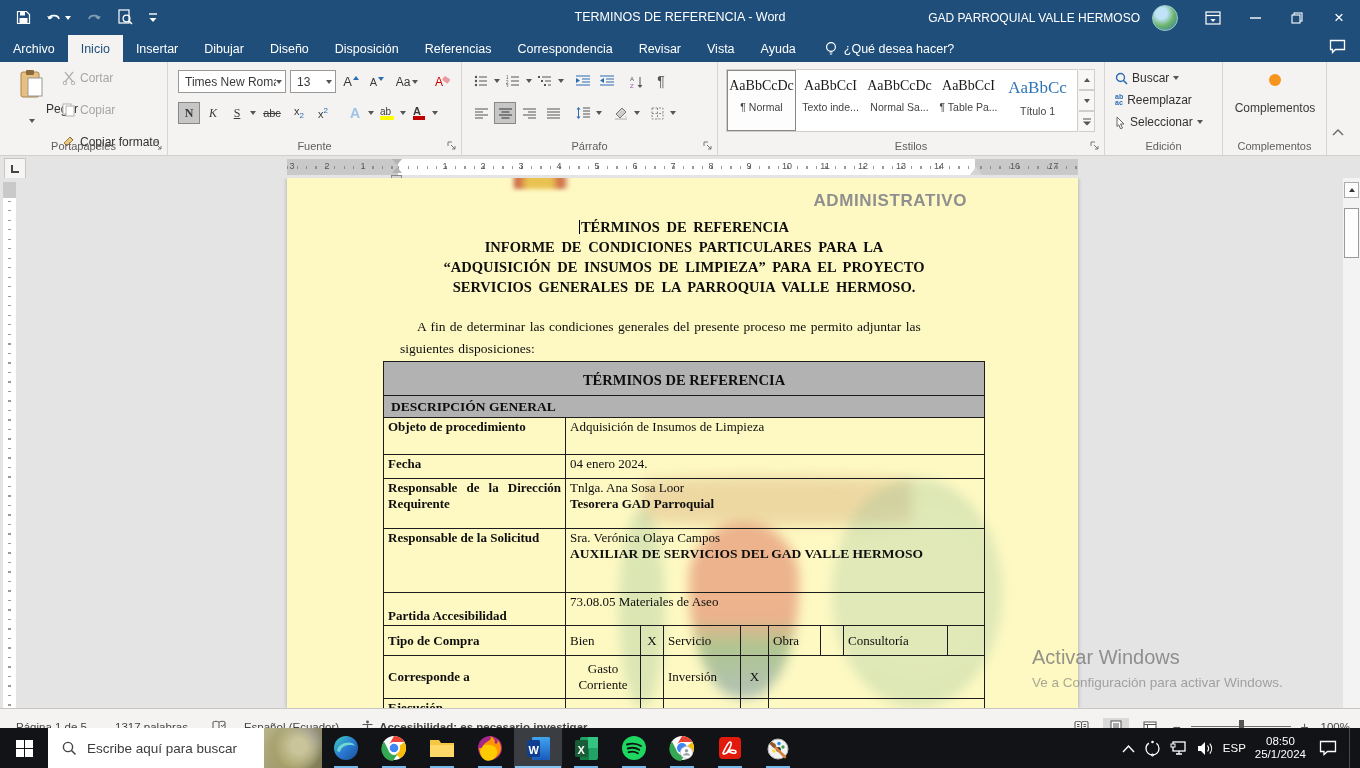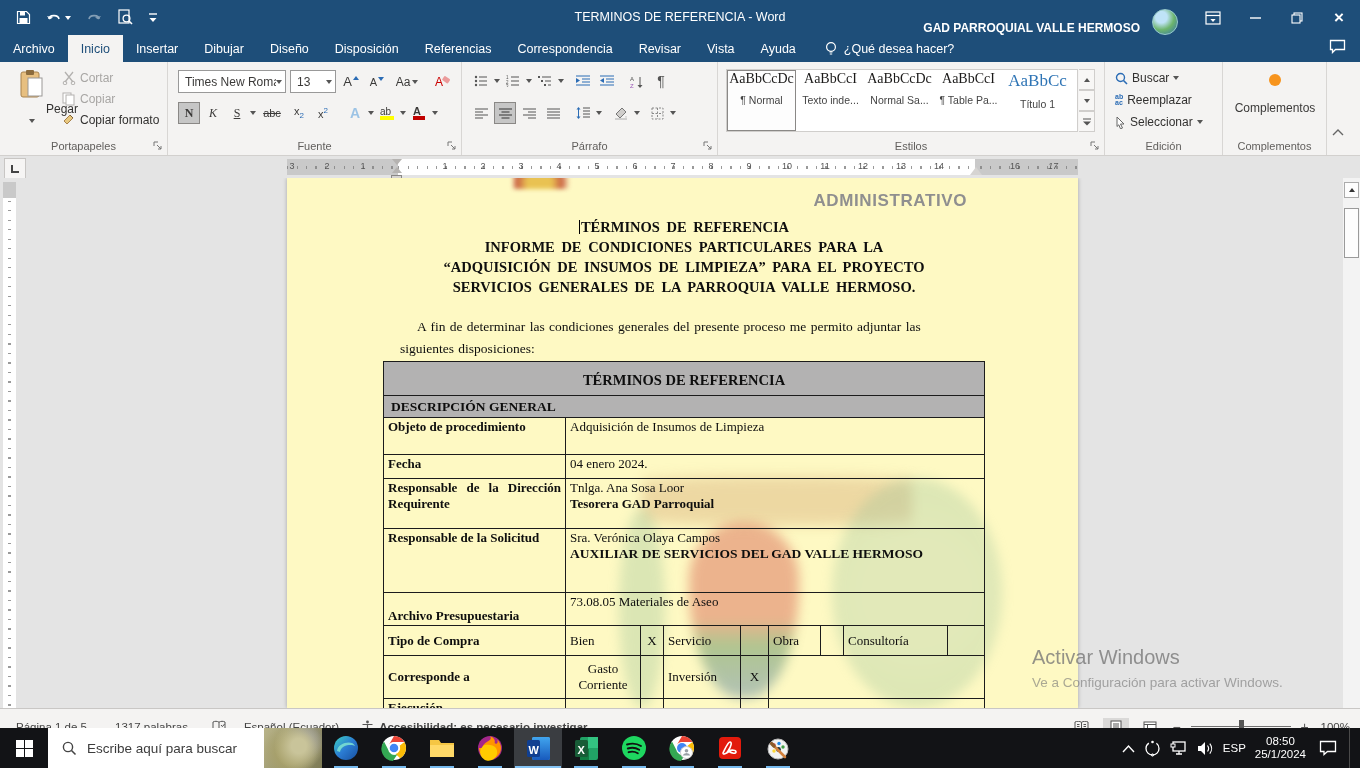--- a/index.html
+++ b/index.html
@@ -7,21 +7,21 @@
   body{position:relative;font-family:"Liberation Sans",sans-serif;background:#e4e4e4;font-size:12px;color:#333;}
   .abs{position:absolute;}
   svg{display:block;}
 
   
   #titlebar{position:absolute;left:0;top:0;width:1360px;height:35px;background:#1e4e79;color:#fff;}
   #qat{position:absolute;left:16px;top:0;height:35px;display:flex;align-items:center;gap:15px;}
   .qbtn{display:flex;align-items:center;gap:2px;}
   .dim{opacity:.45;}
   #win-title{position:absolute;left:50%;top:10px;transform:translateX(-50%);font-size:12.5px;white-space:nowrap;}
-  #tb-right{position:absolute;right:0;top:0;height:35px;display:flex;align-items:flex-end;font-weight:bold;}
+  #tb-right{position:absolute;right:0;top:0;height:35px;display:flex;align-items:center;}
   #account-name{font-size:12px;margin-right:12px;white-space:nowrap;}
   #avatar{width:26px;height:26px;border-radius:50%;background:radial-gradient(circle at 35% 30%,#bfe3f7 0 25%,#6db56d 55%,#2d6fae 100%);border:1px solid #9cc;margin-right:14px;}
   .winctl{width:42px;height:35px;display:flex;align-items:center;justify-content:center;font-size:15px;}
 
   
   #tabrow{position:absolute;left:0;top:35px;width:1360px;height:27px;background:#1e4e79;display:flex;align-items:stretch;color:#fff;}
   .tab{display:flex;align-items:center;padding:0 13px;font-size:12.5px;white-space:nowrap;}
   .tab.active{background:#f4f3f2;color:#1e4e79;}
   #tellme{display:flex;align-items:center;gap:7px;margin-left:16px;font-size:12.5px;}
   #comments-btn{position:absolute;right:14px;top:4px;}
@@ -35,21 +35,21 @@
   .rbtn.dis{color:#a8a6a4;}
   .sq{width:22px;height:22px;display:flex;align-items:center;justify-content:center;border:1px solid transparent;}
   .sq.sel{background:#c6c6c6;border-color:#8a8886;}
   .cdn{width:0;height:0;border-left:3px solid transparent;border-right:3px solid transparent;border-top:4px solid #555;}
   .cup{width:0;height:0;border-left:3px solid transparent;border-right:3px solid transparent;border-bottom:4px solid #555;}
   .combo{background:#fff;border:1px solid #999;height:23px;display:flex;align-items:center;justify-content:space-between;font-size:12px;padding:0 3px 0 6px;}
   .serifs{font-family:"Liberation Serif","DejaVu Serif",serif;}
   .bar-under{display:block;height:4px;margin-top:0px;}
   
   #stylegal{position:absolute;left:8px;top:7px;width:352px;height:63px;background:#fff;border:1px solid #d0cecc;display:flex;}
-  .styleitem{width:69px;text-align:center;border:1px solid transparent;}
+  .styleitem{width:69px;padding-top:7px;text-align:center;border:1px solid transparent;}
   .styleitem.sel{border-color:#8a8886;background:#fdfdfd;}
   .styleprev{font-family:"Liberation Serif","DejaVu Serif",serif;font-size:14px;color:#1b1a19;white-space:nowrap;overflow:hidden;}
   .stylelabel{font-size:10.5px;color:#444;margin-top:7px;white-space:nowrap;overflow:hidden;}
   .galbtn{width:16px;height:21px;border:1px solid #d0cecc;border-left:none;display:flex;align-items:center;justify-content:center;background:#f8f7f6;}
 
   
   #rulerrow{position:absolute;left:0;top:156px;width:1360px;height:22px;background:#e4e4e4;}
   #tabsel{position:absolute;left:4px;top:2px;width:22px;height:22px;background:#f6f5f4;border:1px solid #c8c6c4;display:flex;align-items:center;justify-content:center;}
   #hruler{position:absolute;left:287px;top:3px;width:791px;height:16px;background:#c9c9c9;
     background-image:repeating-linear-gradient(90deg,#8f8f8f 0 1px,transparent 1px 9.5px);
@@ -246,21 +246,21 @@
       <span style="display:inline-block;">
         <svg width="26" height="30" viewBox="0 0 26 30">
             <rect x="2" y="3" width="18" height="25" rx="2" fill="#e7bf80" stroke="#a8824d"></rect>
             <rect x="7" y="1" width="8" height="5" rx="1" fill="#8b6b3d"></rect>
             <rect x="9" y="9" width="14" height="18" fill="#fff" stroke="#9a9896"></rect>
           </svg>
       </span>
       <div style="font-size:12px;color:#323130;margin-left:36px;">Pegar</div>
       <div class="cdn" style="margin:3px auto 0;"></div>
     </div>
-    <div class="abs" style="left:62px;top:9px;display:flex;flex-direction:column;gap:7px;">
+    <div class="abs" style="left:62px;top:9px;display:flex;flex-direction:column;gap:18px;">
       <div class="rbtn dis">
         <span>
           <svg width="14" height="14" viewBox="0 0 14 14">
               <path d="M3 1 l8 10 M11 1 L3 11" stroke="#b3b1af" stroke-width="1.3" fill="none"></path>
               <circle cx="3" cy="12" r="1.8" fill="none" stroke="#b3b1af"></circle>
               <circle cx="11" cy="12" r="1.8" fill="none" stroke="#b3b1af"></circle>
             </svg>
         </span>
         <span>Cortar</span>
       </div>
@@ -661,21 +661,21 @@
         </td>
       </tr>
       <tr style="height:64px;">
         <td class="lbl">Responsable de la Solicitud</td>
         <td colspan="8">
           <div>Sra. Verónica Olaya Campos</div>
           <div class="b just" style="font-size:13.5px;">AUXILIAR DE SERVICIOS DEL GAD VALLE HERMOSO</div>
         </td>
       </tr>
       <tr style="height:33px;">
-        <td class="lbl" style="vertical-align:bottom;">Archivo Presupuestaria</td>
+        <td class="lbl" style="vertical-align:bottom;">Partida Accesibilidad</td>
         <td colspan="8">73.08.05 Materiales de Aseo</td>
       </tr>
       <tr style="height:30px;">
         <td class="lbl vmid">Tipo de Compra</td>
         <td class="vmid">Bien</td>
         <td class="vmid ctr">X</td>
         <td class="vmid">Servicio</td>
         <td class="vmid ctr"></td>
         <td class="vmid">Obra</td>
         <td class="vmid ctr"></td>

